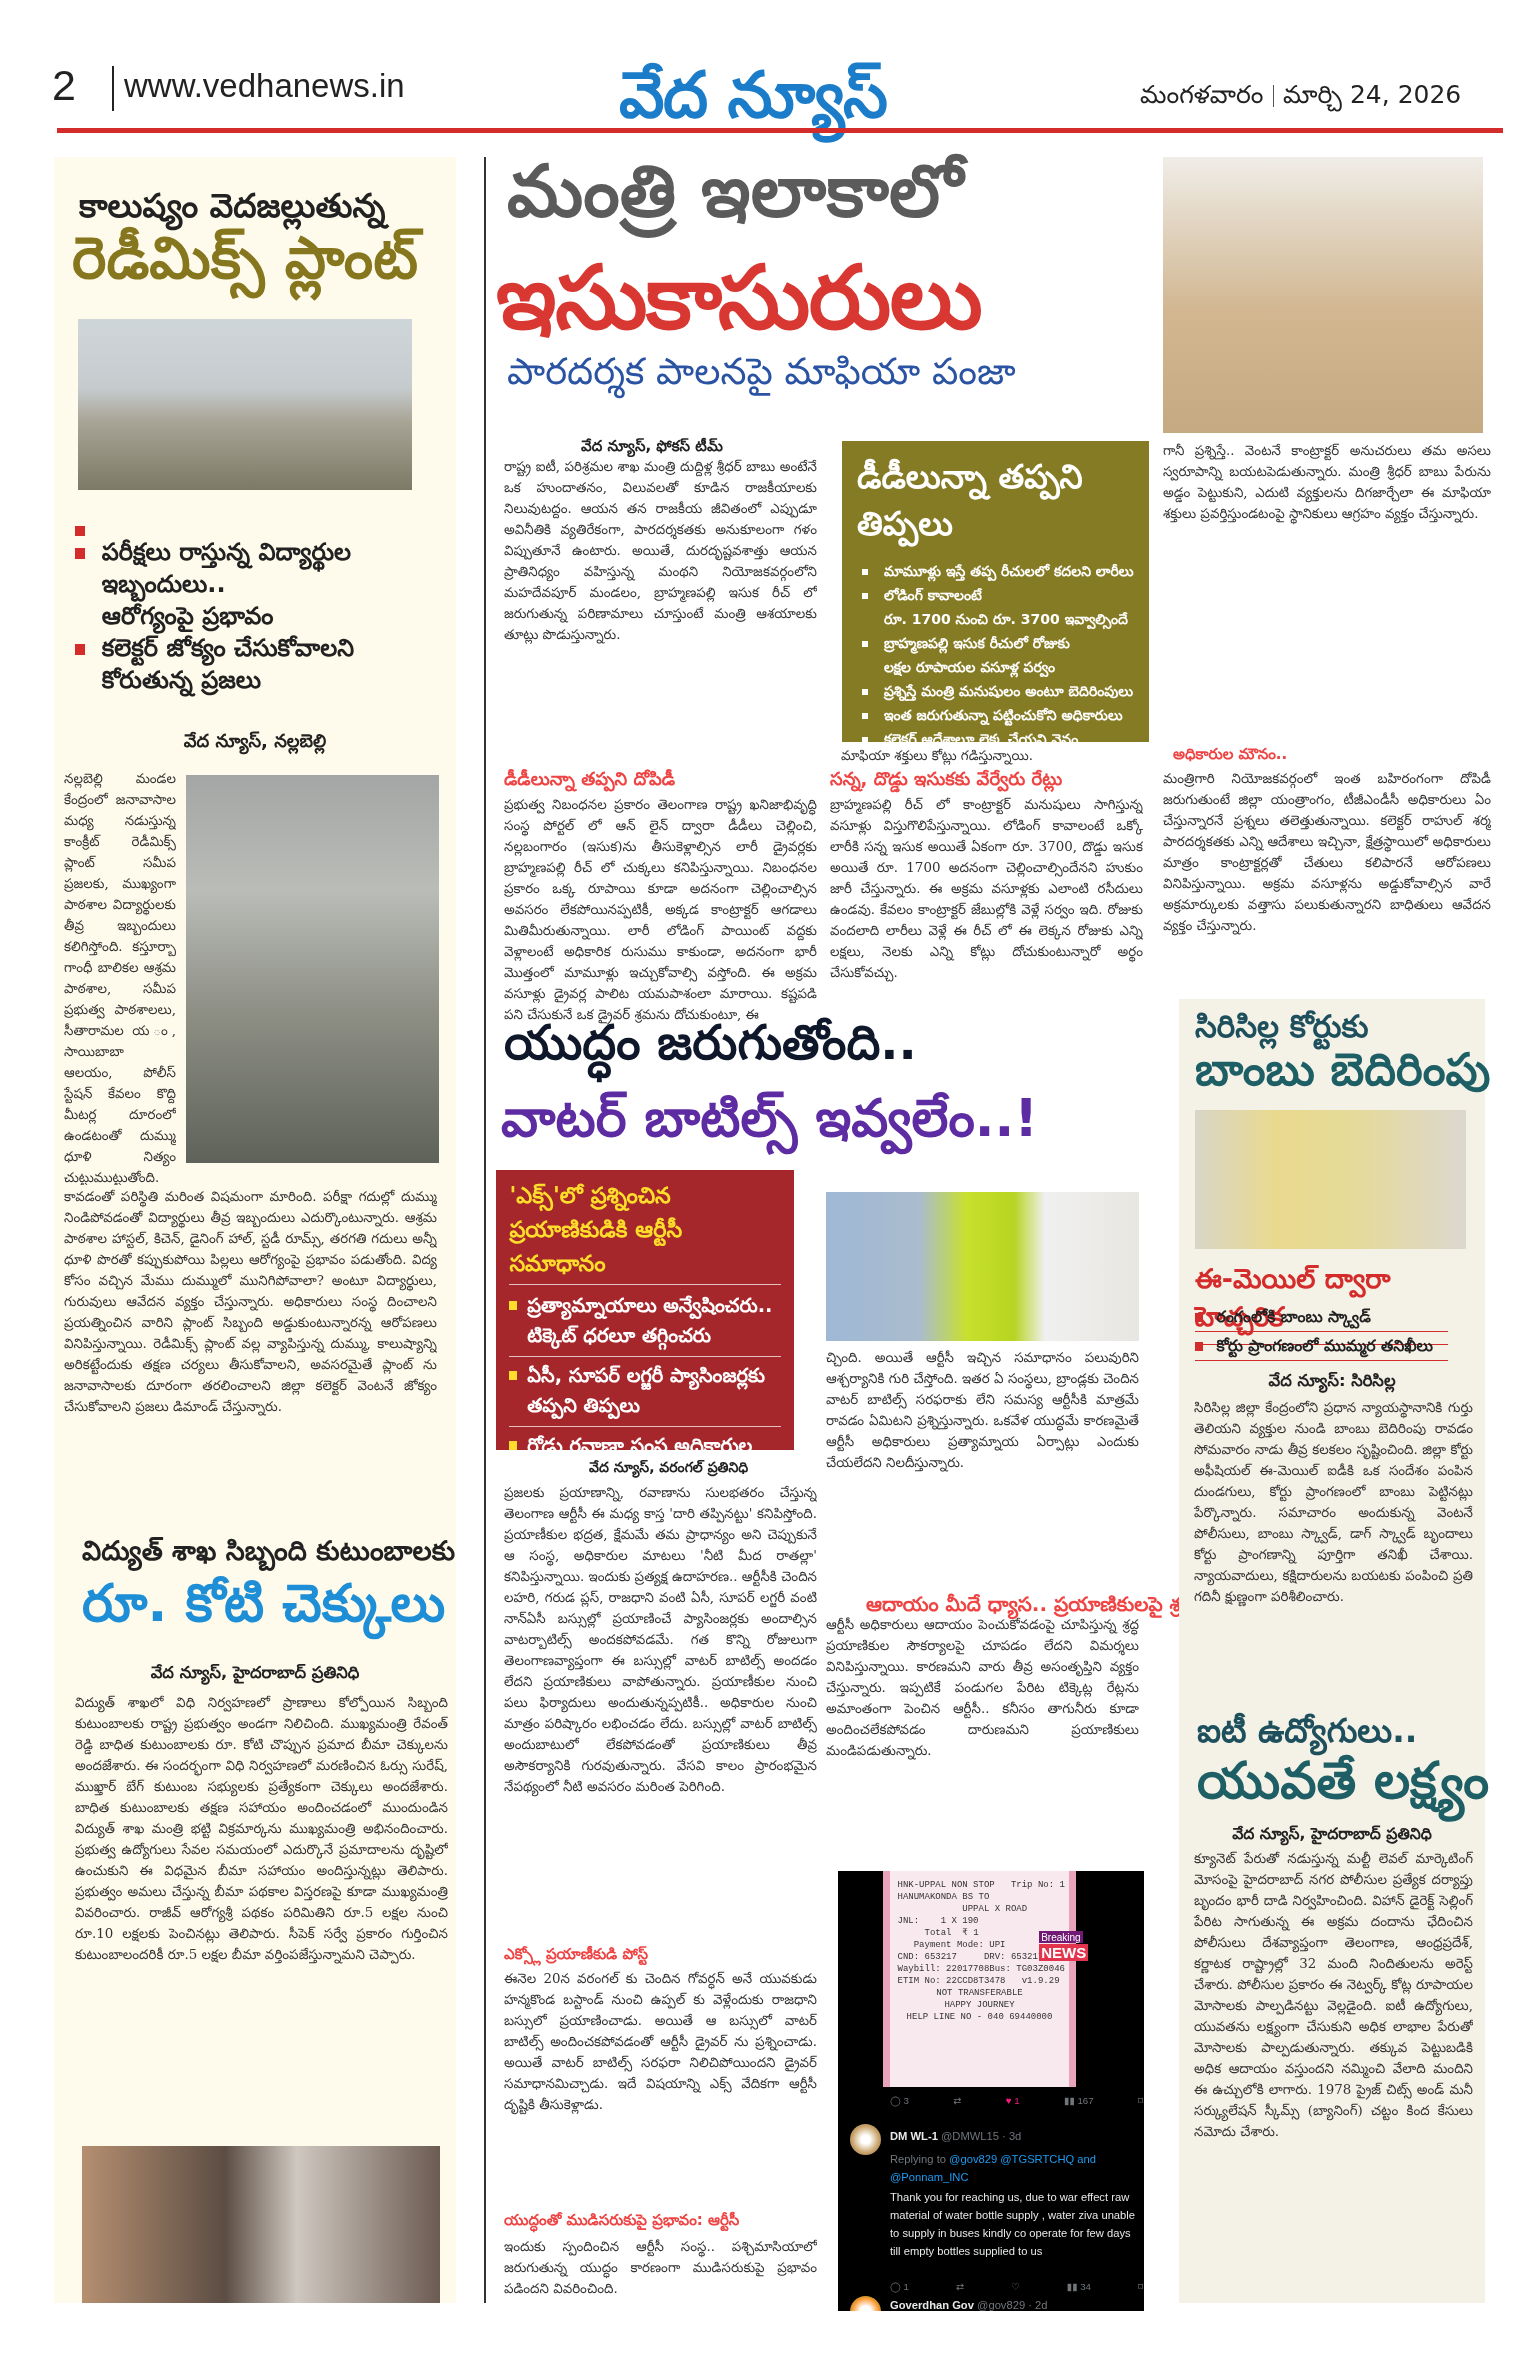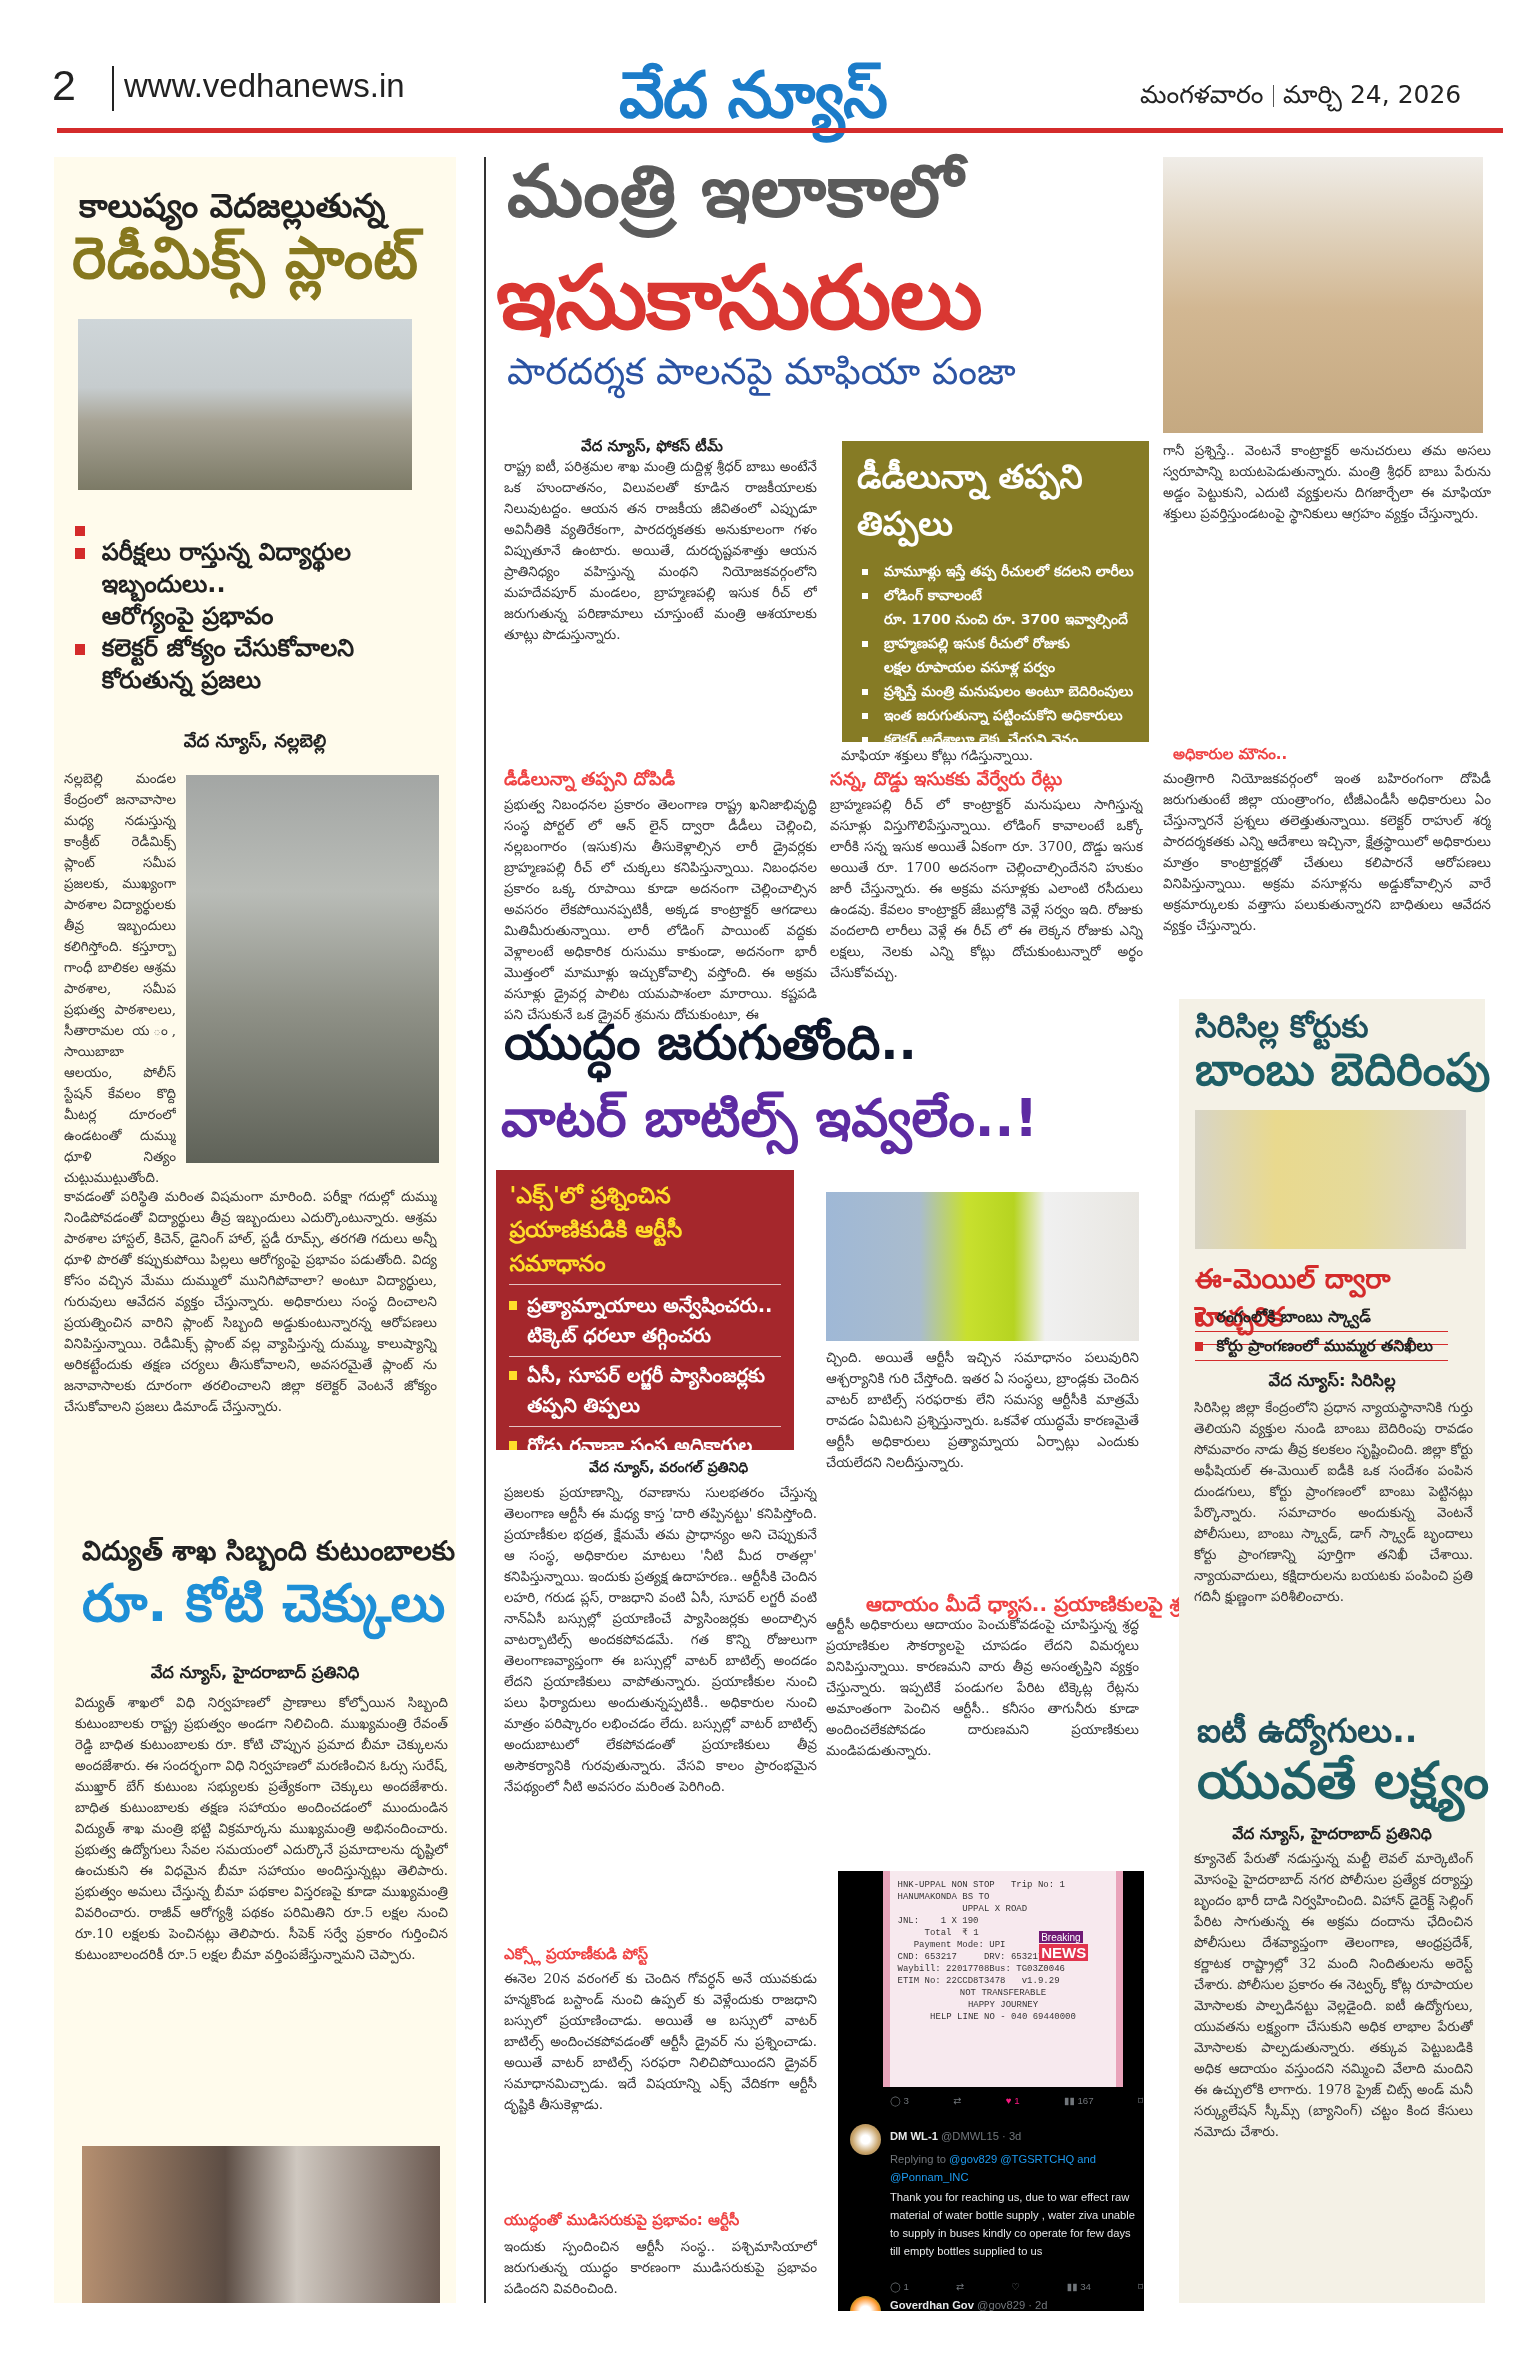--- a/index.html
+++ b/index.html
@@ -75,21 +75,21 @@
   .ww-body-l1 { position: absolute; left: 504px; top: 1482px; width: 313px; height: 447px; overflow: hidden; }
   .ww-sub2 { left: 504px; top: 1945px; font-size: 15px; }
   .ww-body-l2 { position: absolute; left: 504px; top: 1968px; width: 313px; height: 246px; overflow: hidden; }
   .ww-sub3 { left: 504px; top: 2211px; font-size: 15px; }
   .ww-body-l3 { position: absolute; left: 504px; top: 2236px; width: 313px; height: 67px; overflow: hidden; }
   .ww-sub-r { left: 826px; top: 1592px; font-size: 20px; margin-left: 40px; }
   .ww-body-r2 { position: absolute; left: 826px; top: 1614px; width: 313px; height: 246px; overflow: hidden; }
 
   
   .tweet { position: absolute; left: 838px; top: 1871px; width: 306px; height: 440px; background: #000; overflow: hidden; color: #e7e9ea; font-family: "Liberation Sans", sans-serif; }
-  .ticket { position: absolute; left: 45px; top: 0; width: 240px; height: 216px; background: #f7e9ee; border-left: 7.5px solid #e9a3ba; border-right: 7.5px solid #e9a3ba; padding: 7.5px 7.5px; font-family: "Liberation Mono", monospace; font-size: 9px; color: #333; }
+  .ticket { position: absolute; left: 45px; top: 0; width: 193px; height: 216px; background: #f7e9ee; border-left: 7.5px solid #e9a3ba; border-right: 7.5px solid #e9a3ba; padding: 7.5px 7.5px; font-family: "Liberation Mono", monospace; font-size: 9px; color: #333; }
   .ticket .ln { white-space: pre; line-height: 12px; }
   .ticket .center { text-align: center; }
   .breaking { position: absolute; left: 149px; top: 60px; }
   .breaking .b1 { background: #701a75; color: #fff; font-family: Liberation Sans, sans-serif; font-size: 10px; padding: 0.7px 2.2px; display: inline-block; }
   .breaking .b2 { background: #e2344d; color: #fff; font-family: "Liberation Sans", sans-serif; font-weight: bold; font-size: 15px; padding: 0 2.2px; display: block; }
   .tw-actions { position: absolute; left: 52px; display: flex; width: 253px; justify-content: space-between; font-size: 9.7px; color: #71767b; }
   .tw-actions .liked { color: #f91880; }
   .tw-head { position: absolute; left: 52px; font-size: 11.2px; }
   .tw-head b { color: #e7e9ea; }
   .tw-head span { color: #71767b; }

